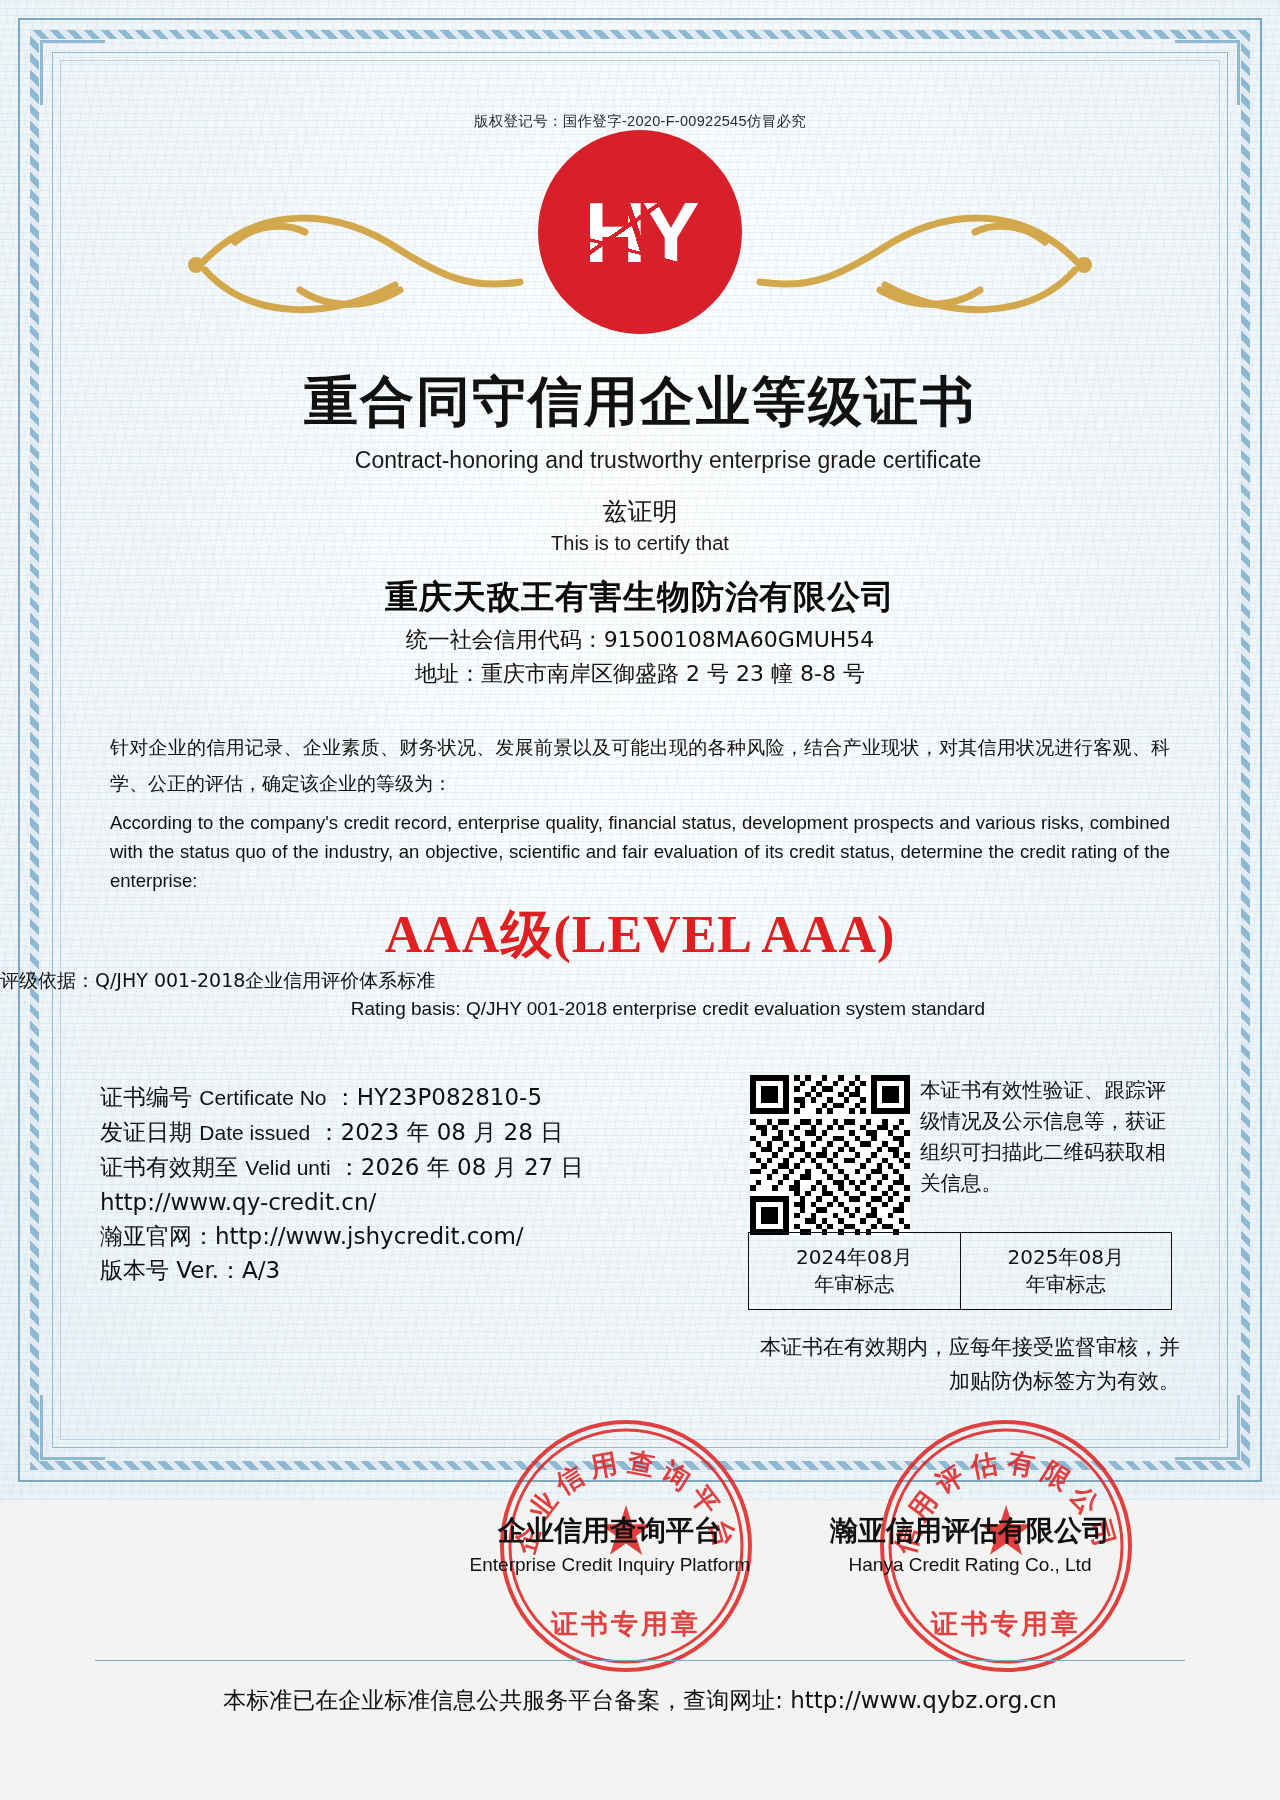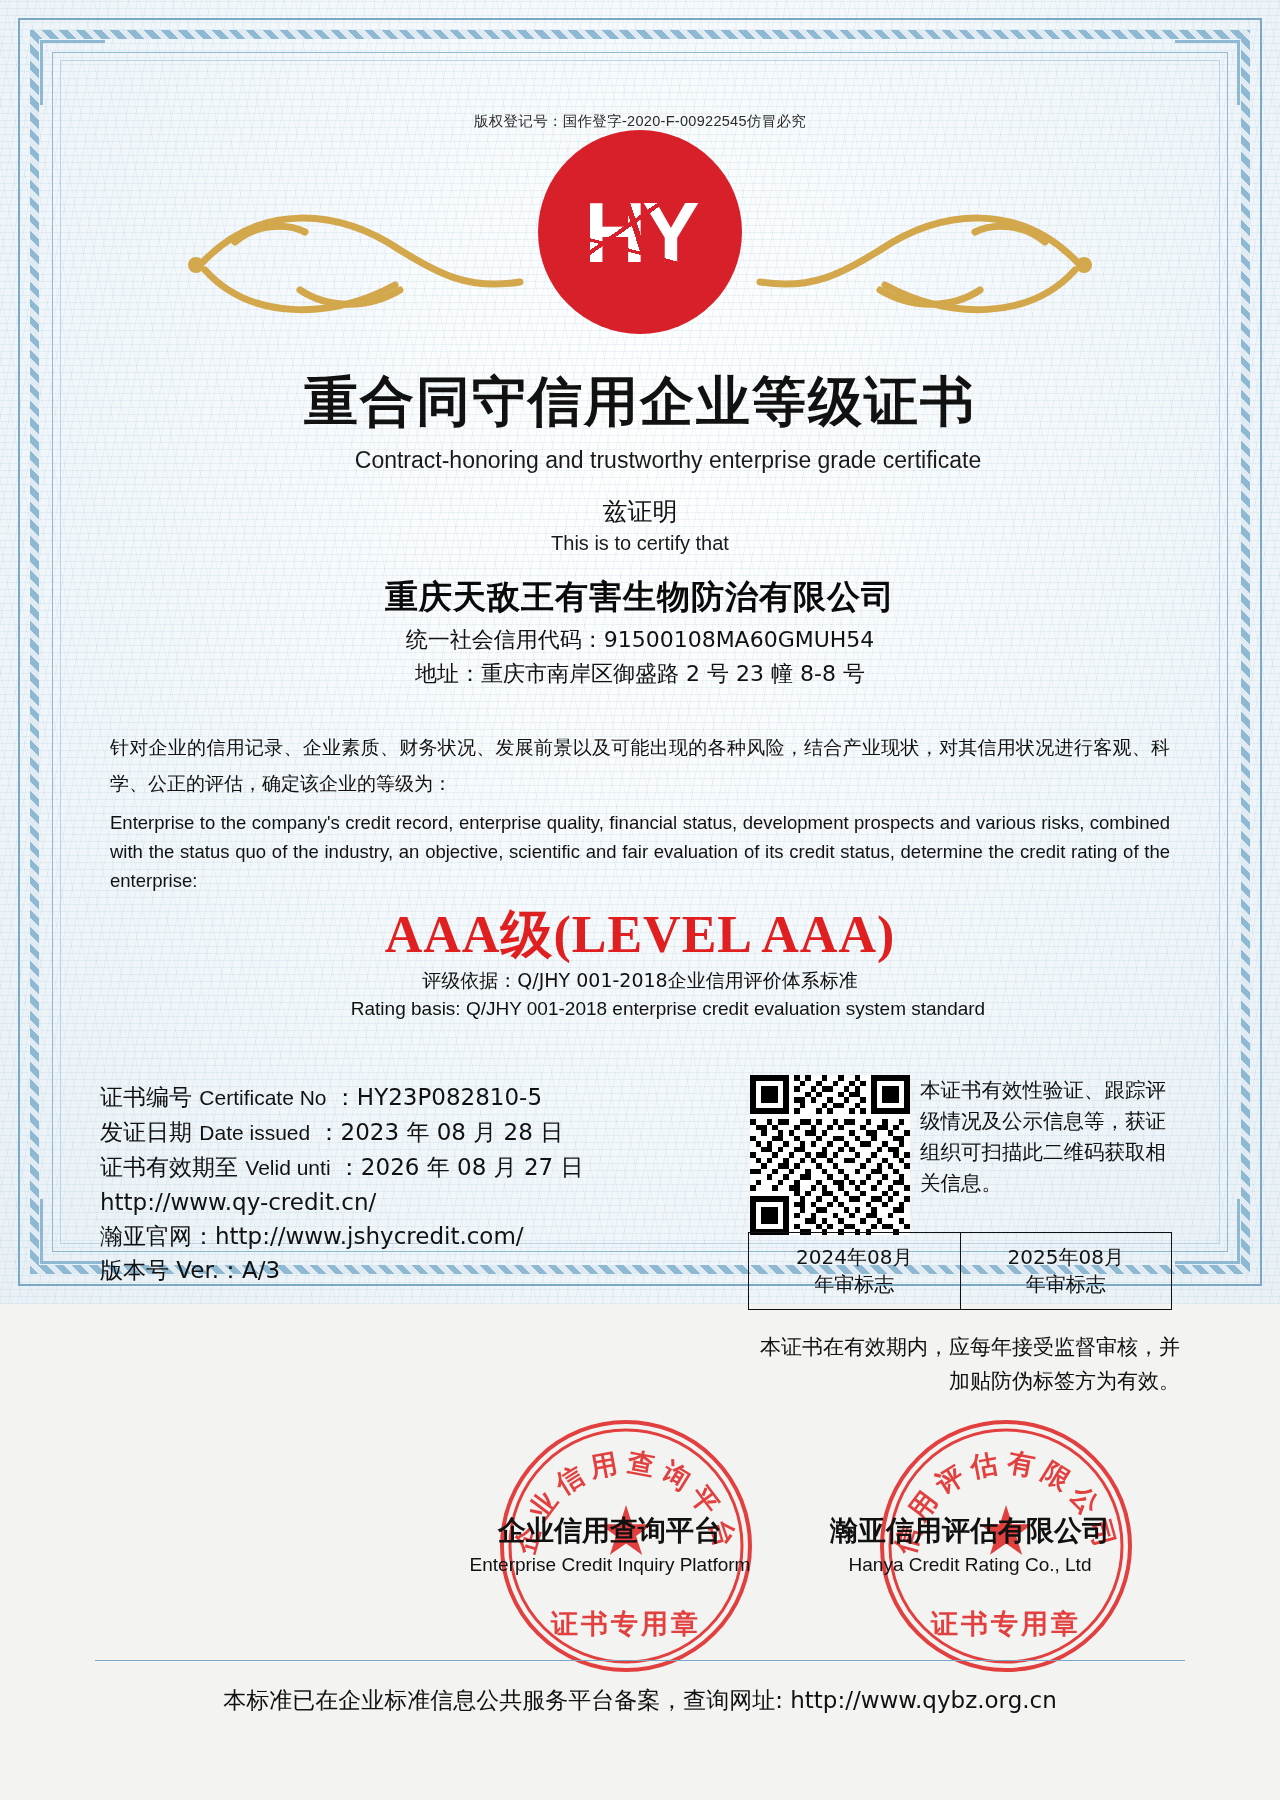--- a/index.html
+++ b/index.html
@@ -3,21 +3,21 @@
 <meta charset="utf-8">
 <style>
   html,body{margin:0;padding:0;}
   body{
     width:1280px;height:1800px;
     background:#f3f3f2;
     font-family:"Liberation Sans", sans-serif;
     overflow:hidden;
   }
   #cert{
-    position:absolute;left:0;top:0;width:1280px;height:1304px;
+    position:absolute;left:0;top:0;width:1280px;height:1500px;
     background:
       repeating-linear-gradient(0deg, rgba(150,185,205,0.16) 0px, rgba(150,185,205,0.16) 1px, rgba(255,255,255,0) 1px, rgba(255,255,255,0) 7px),
       radial-gradient(ellipse at 50% 35%, #ffffff 0%, #f2f7fa 55%, #e9f1f6 100%);
   }
   
   #cert:before{
     content:"";position:absolute;inset:0;
     background:
       repeating-linear-gradient(100deg, rgba(130,175,200,0.10) 0px, rgba(130,175,200,0.10) 1px, rgba(0,0,0,0) 1px, rgba(0,0,0,0) 9px),
       repeating-linear-gradient(80deg, rgba(130,175,200,0.08) 0px, rgba(130,175,200,0.08) 1px, rgba(0,0,0,0) 1px, rgba(0,0,0,0) 11px);
@@ -121,21 +121,21 @@
   .para .en{
     margin-top:6px;font-size:18.5px;color:#111;line-height:29px;text-align:justify;
   }
 
   .level{
     position:absolute;top:900px;width:100%;text-align:center;
     font-size:52px;font-weight:bold;color:#e02020;letter-spacing:1px;
     font-family:Liberation Serif, serif;
   }
   .basis-cn{
-    position:absolute;top:968px;width:100%;text-align:center;
+    position:absolute;top:968px;width:100%;text-align:left;
     font-size:19px;color:#111;font-family:"DejaVu Sans", sans-serif;
   }
   .basis-en{
     position:absolute;top:998px;width:100%;text-align:center;
     font-size:19px;color:#111;padding-left:28px;
   }
 
   .info{
     position:absolute;left:100px;top:1080px;width:540px;
     font-size:23px;color:#111;line-height:34px;
@@ -253,21 +253,21 @@
 
     <div class="certify-cn">兹证明</div>
     <div class="certify-en">This is to certify that</div>
 
     <div class="company">重庆天敌王有害生物防治有限公司</div>
     <div class="credit-code">统一社会信用代码：91500108MA60GMUH54</div>
     <div class="address">地址：重庆市南岸区御盛路 2 号 23 幢 8-8 号</div>
 
     <div class="para">
       <div class="cn">针对企业的信用记录、企业素质、财务状况、发展前景以及可能出现的各种风险，结合产业现状，对其信用状况进行客观、科学、公正的评估，确定该企业的等级为：</div>
-      <div class="en">Enterprise to the company's credit record, enterprise quality, financial status, development prospects and various risks, combined with the status quo of the industry, an objective, scientific and fair evaluation of its credit status, determine the credit rating of the enterprise:</div>
+      <div class="en">According to the company's credit record, enterprise quality, financial status, development prospects and various risks, combined with the status quo of the industry, an objective, scientific and fair evaluation of its credit status, determine the credit rating of the enterprise:</div>
     </div>
 
     <div class="level">AAA级(LEVEL AAA)</div>
     <div class="basis-cn">评级依据：Q/JHY 001-2018企业信用评价体系标准</div>
     <div class="basis-en">Rating basis: Q/JHY 001-2018 enterprise credit evaluation system standard</div>
 
     <div class="info">
       <div>
         <span>证书编号</span>
         <span class="lbl-en">Certificate No</span>

